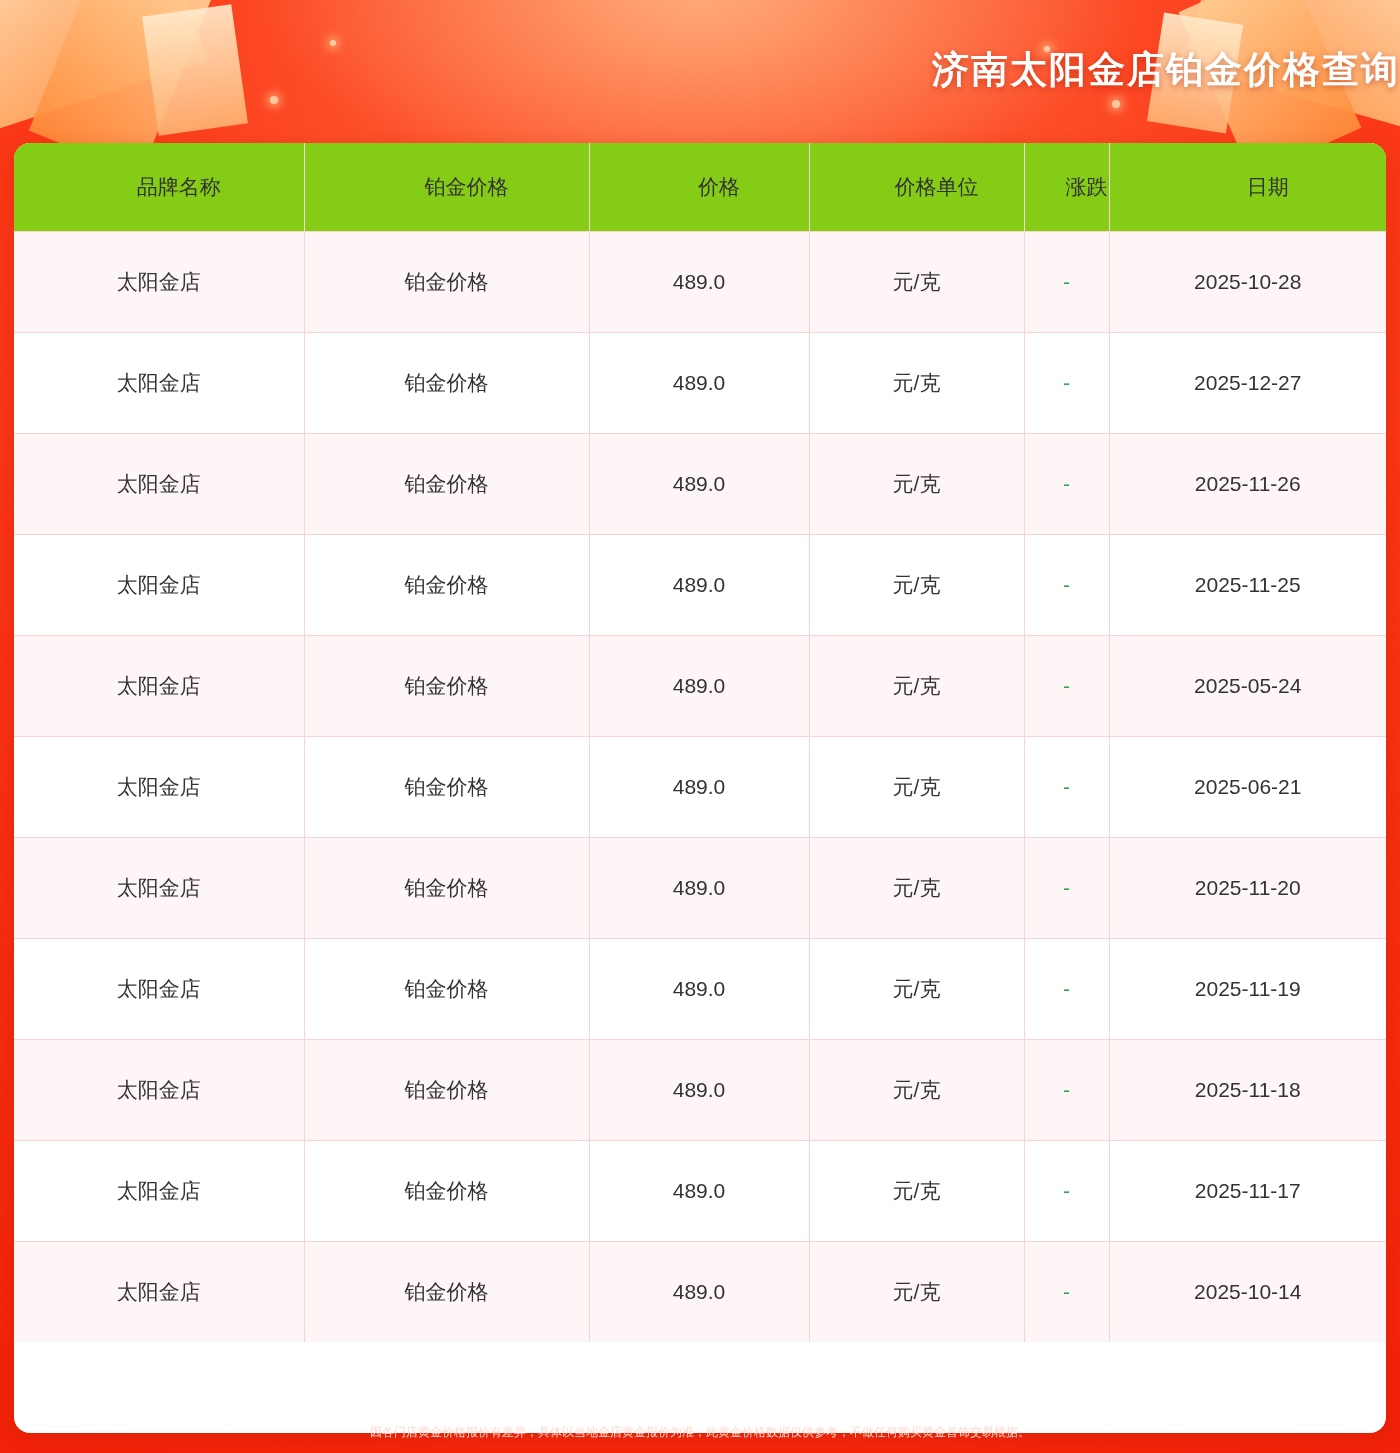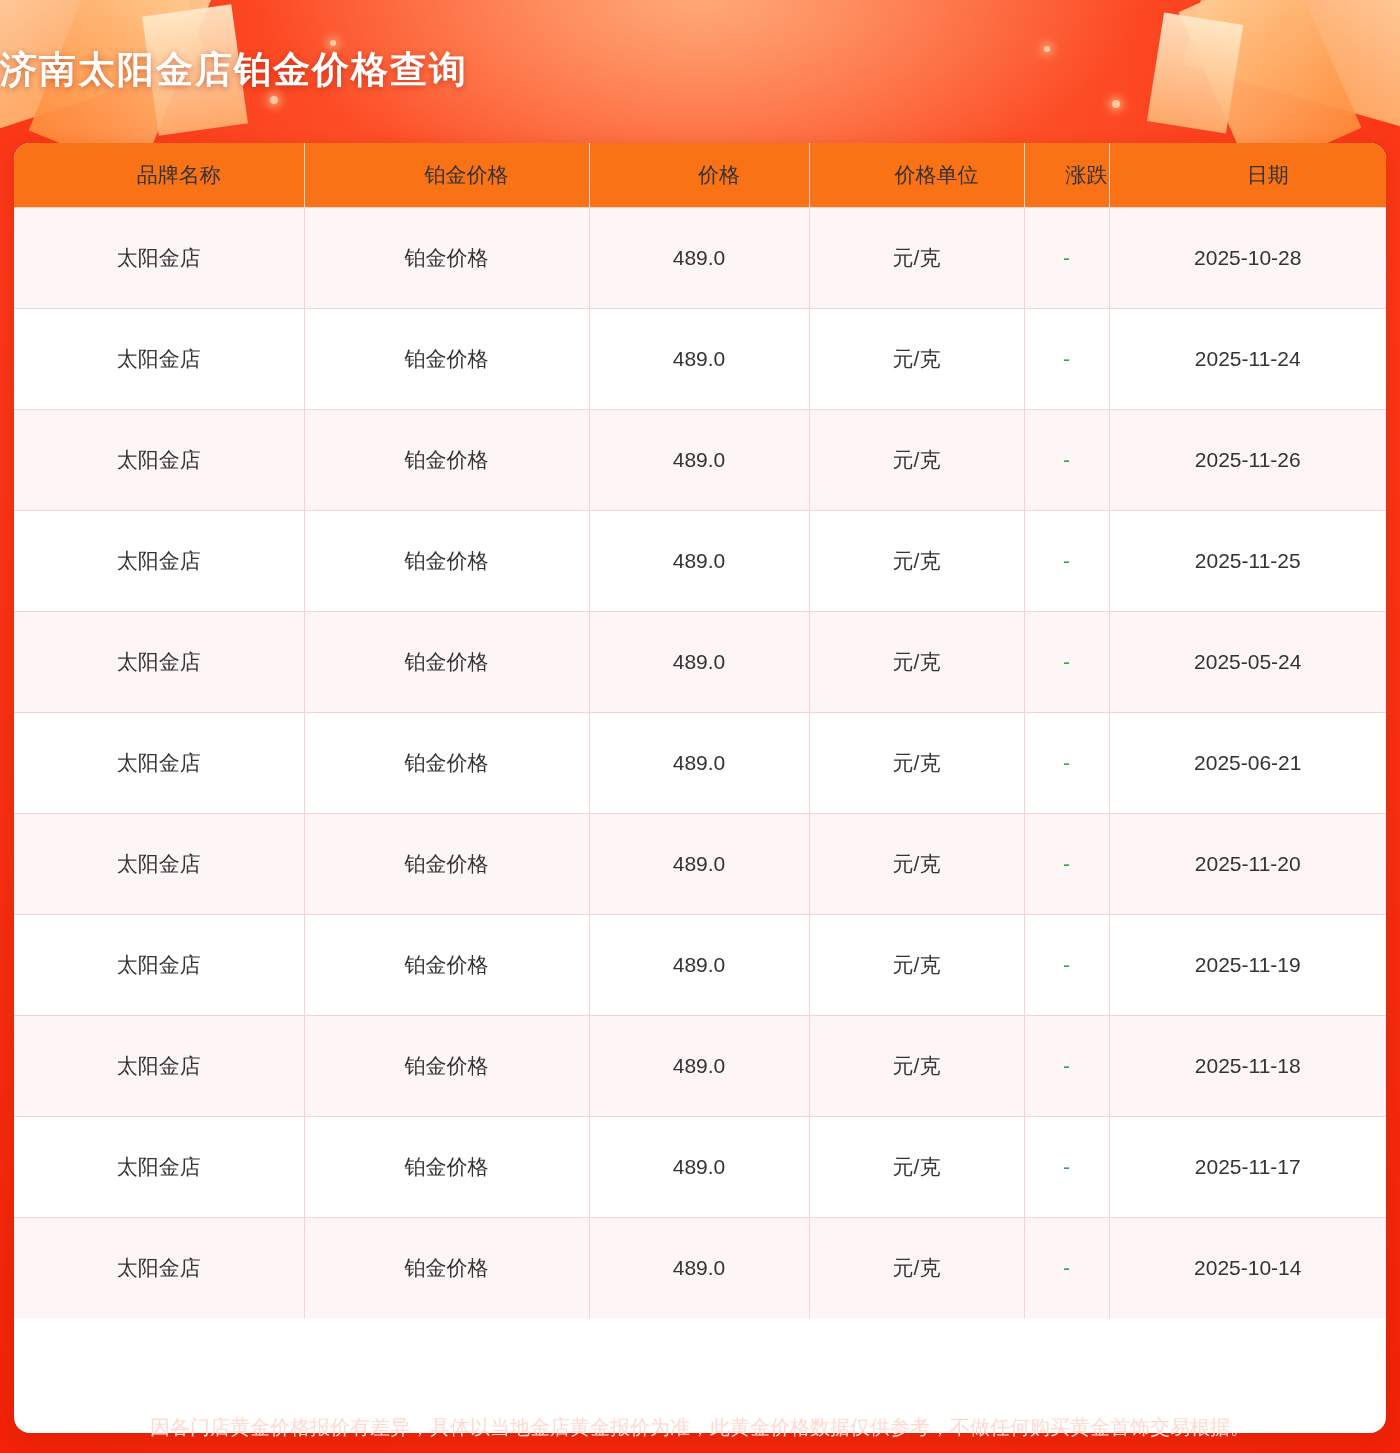--- a/index.html
+++ b/index.html
@@ -56,21 +56,21 @@
     box-shadow: 0 0 10px 3px rgba(255,220,160,.8);
   }
 
   
   .title-bar {
     position: absolute;
     top: 0; left: 0; right: 0;
     height: 140px;
     display: flex;
     align-items: center;
-    justify-content: flex-start;
+    justify-content: flex-end;
     z-index: 3;
   }
   .title {
     font-size: 37px;
     font-weight: bold;
     color: #ffffff;
     letter-spacing: 2px;
     text-shadow: 0 2px 6px rgba(150,20,0,.45);
   }
 
@@ -137,22 +137,22 @@
   th, td {
     border: 1px solid #f8d3d3;
     font-size: 21px;
     color: #333333;
     text-align: center;
     font-weight: normal;
     height: 100px;
     padding: 0;
   }
   thead th {
-    height: 64px;
-    background: #f97316;
+    height: 88px;
+    background: #84cc16;
     border-top: none;
     padding-left: 40px;
   }
   thead th:first-child { border-left: none; }
   thead th:last-child { border-right: none; margin-left: 38px; }
   tbody tr:nth-child(odd) td { background: #fef5f6; }
   tbody tr:nth-child(even) td { background: #ffffff; }
   tbody td:first-child { border-left: none; }
   tbody td:last-child { border-right: none; }
   tbody tr:last-child td { border-bottom: none; }
@@ -164,21 +164,21 @@
   .col-change  { width: 85px; }
   .col-date    { width: 277px; }
 
   .change-cell { color: #2ba84a; font-size: 21px; }
 
   .footer-note {
     position: absolute;
     left: 0; right: 0;
     bottom: 12px;
     text-align: center;
-    font-size: 20px;
+    font-size: 12px;
     color: #ffd9cf;
     z-index: 6;
   }
 </style>
 </head>
 <body>
 
 <div class="bg">
   <div class="glow"></div>
   <div class="ribbon rb1"></div>
@@ -232,21 +232,21 @@
         <td>元/克</td>
         <td class="change-cell">-</td>
         <td>2025-10-28</td>
       </tr>
       <tr>
         <td>太阳金店</td>
         <td>铂金价格</td>
         <td>489.0</td>
         <td>元/克</td>
         <td class="change-cell">-</td>
-        <td>2025-11-24</td>
+        <td>2025-12-27</td>
       </tr>
       <tr>
         <td>太阳金店</td>
         <td>铂金价格</td>
         <td>489.0</td>
         <td>元/克</td>
         <td class="change-cell">-</td>
         <td>2025-11-26</td>
       </tr>
       <tr>

